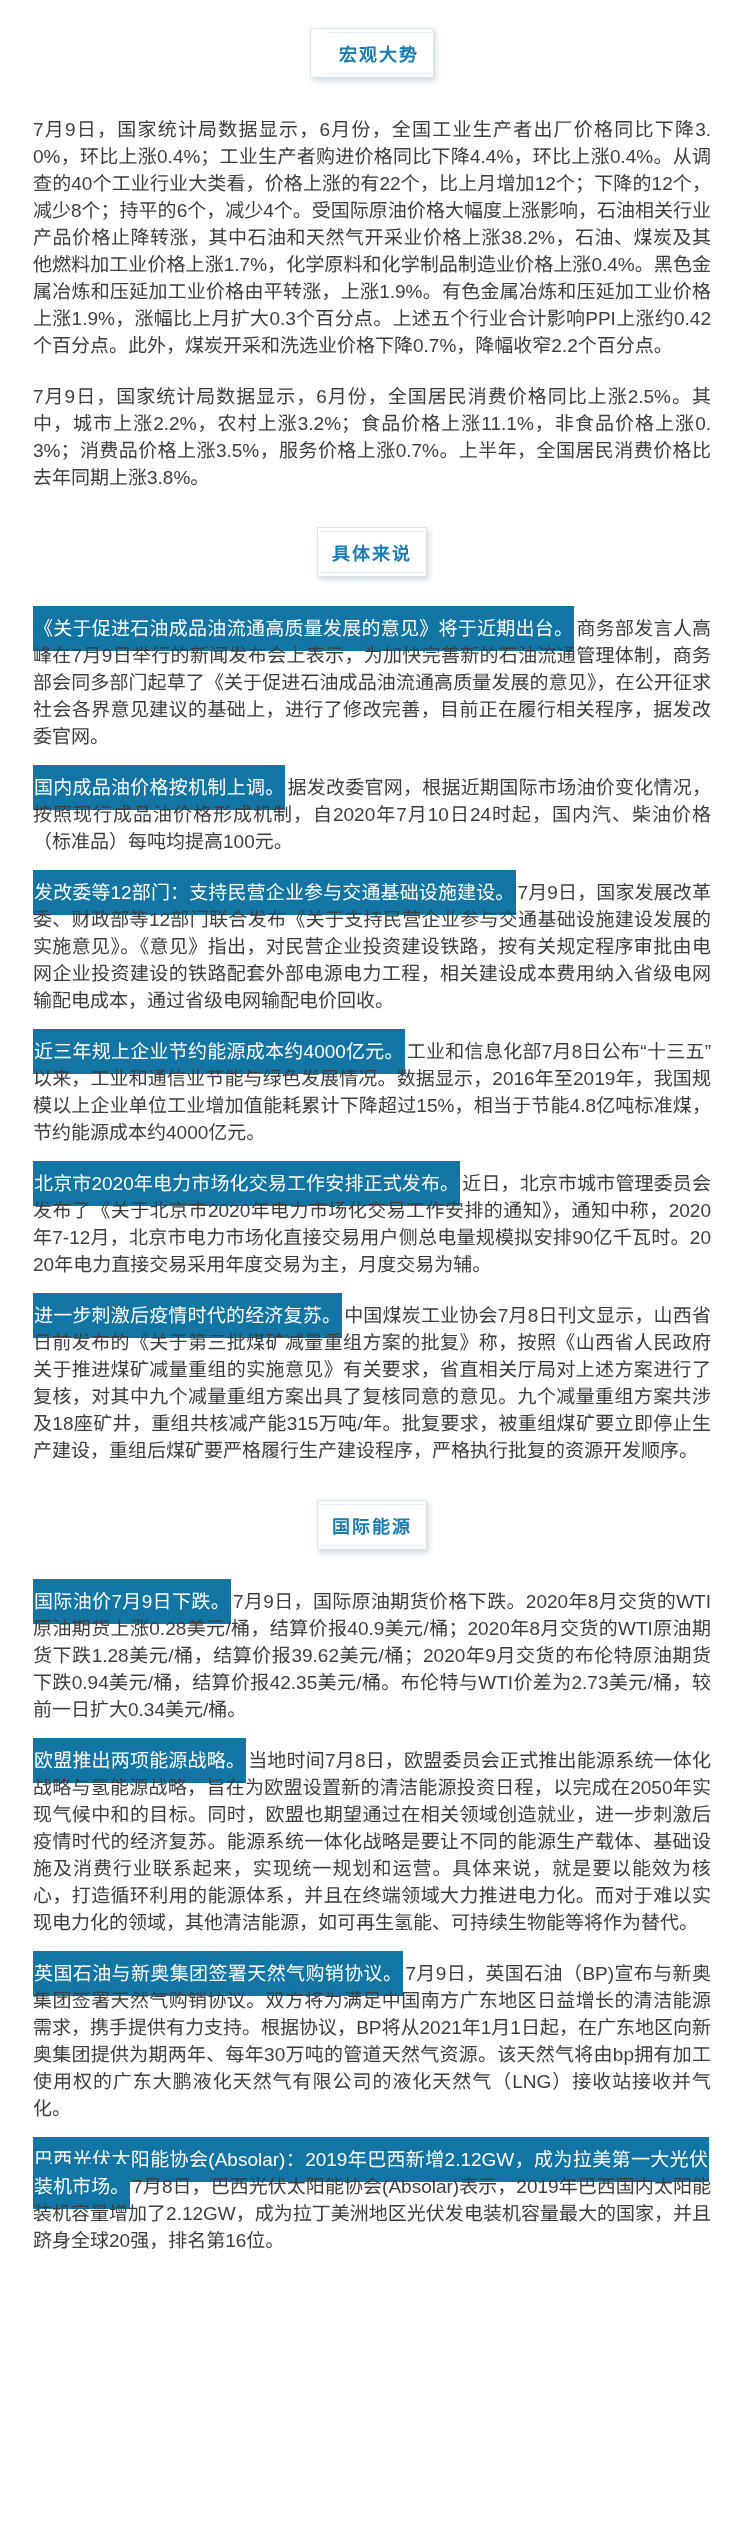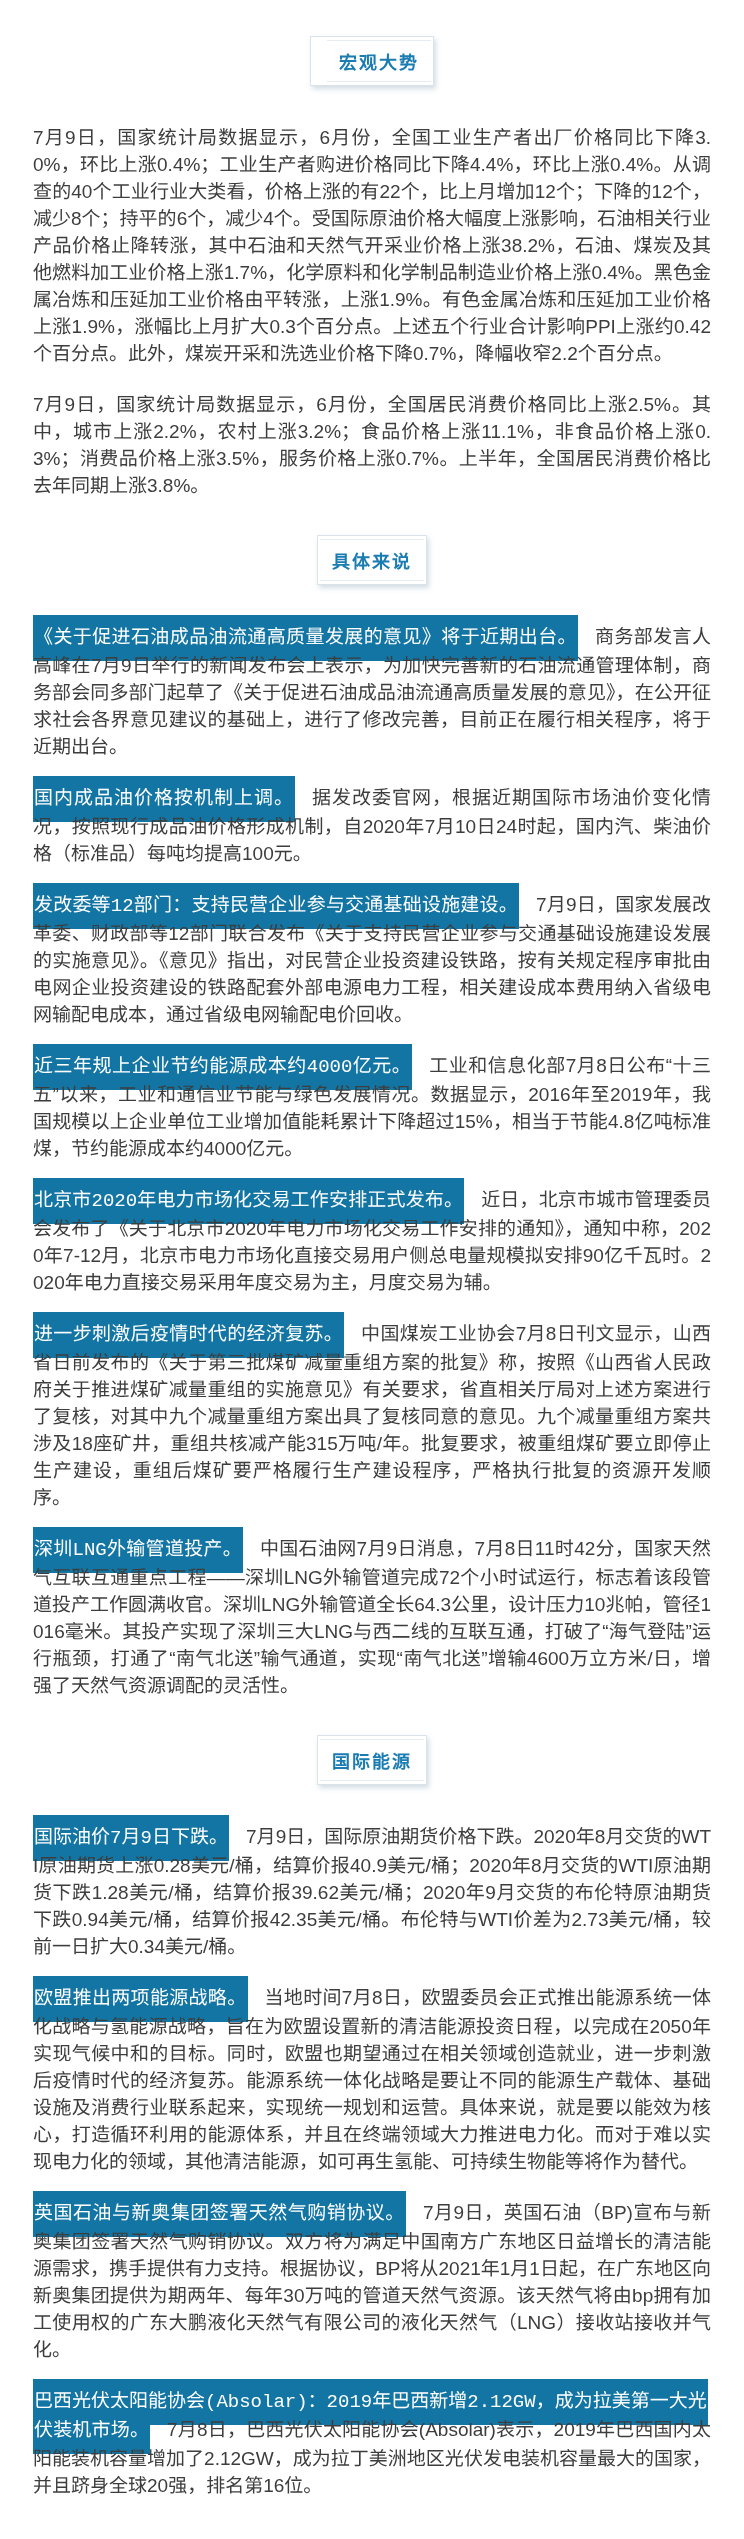--- a/index.html
+++ b/index.html
@@ -20,21 +20,21 @@
   main{padding:28px 33px 4px 33px;}
   section{margin:0;}
   .sec-box{
     width:104px;
     margin:36px auto 38px auto;
     padding:3px 2px;
     background:#fff;
     border:1px solid var(--box-border);
     box-shadow:2px 3px 5px rgba(140,165,185,.38);
   }
-  section:first-child .sec-box{margin-top:8px;padding-left:16px;}
+  section:first-child .sec-box{margin-top:0;padding-left:16px;}
   .sec-box-inner{
     border-top:1px solid var(--box-line);
     border-bottom:1px solid var(--box-line);
     text-align:center;
     padding:7px 0;
   }
   .sec-title{
     font-size:18px;
     font-weight:bold;
     color:var(--title-color);
@@ -45,48 +45,46 @@
     font-size:19px;
     line-height:27px;
     margin:0 0 24px 0;
     text-align:justify;
     word-break:break-all;
   }
   .hl{
     background:var(--hl-bg);
     color:var(--hl-text);
     padding:12px 1px;
-    margin-right:17px;
+    margin-right:2px;
     box-decoration-break:clone;
-    font-family:Liberation Mono, monospace;
     -webkit-box-decoration-break:clone;
   }
 </style>
 </head>
 <body>
 
 <main id="article">
     <section>
       <div class="sec-box">
         <div class="sec-box-inner"><span class="sec-title">宏观大势</span></div>
       </div>
       <p class="para"><span>7月9日，国家统计局数据显示，6月份，全国工业生产者出厂价格同比下降3.0%，环比上涨0.4%；工业生产者购进价格同比下降4.4%，环比上涨0.4%。从调查的40个工业行业大类看，价格上涨的有22个，比上月增加12个；下降的12个，减少8个；持平的6个，减少4个。受国际原油价格大幅度上涨影响，石油相关行业产品价格止降转涨，其中石油和天然气开采业价格上涨38.2%，石油、煤炭及其他燃料加工业价格上涨1.7%，化学原料和化学制品制造业价格上涨0.4%。黑色金属冶炼和压延加工业价格由平转涨，上涨1.9%。有色金属冶炼和压延加工业价格上涨1.9%，涨幅比上月扩大0.3个百分点。上述五个行业合计影响PPI上涨约0.42个百分点。此外，煤炭开采和洗选业价格下降0.7%，降幅收窄2.2个百分点。</span></p>
       <p class="para"><span>7月9日，国家统计局数据显示，6月份，全国居民消费价格同比上涨2.5%。其中，城市上涨2.2%，农村上涨3.2%；食品价格上涨11.1%，非食品价格上涨0.3%；消费品价格上涨3.5%，服务价格上涨0.7%。上半年，全国居民消费价格比去年同期上涨3.8%。</span></p>
     </section>
     <section>
       <div class="sec-box">
         <div class="sec-box-inner"><span class="sec-title">具体来说</span></div>
       </div>
-      <p class="para"><mark class="hl">《关于促进石油成品油流通高质量发展的意见》将于近期出台。</mark><span>商务部发言人高峰在7月9日举行的新闻发布会上表示，为加快完善新的石油流通管理体制，商务部会同多部门起草了《关于促进石油成品油流通高质量发展的意见》，在公开征求社会各界意见建议的基础上，进行了修改完善，目前正在履行相关程序，将于近期出台。</span></p>
+      <p class="para"><mark class="hl">《关于促进石油成品油流通高质量发展的意见》将于近期出台。</mark><span>商务部发言人高峰在7月9日举行的新闻发布会上表示，为加快完善新的石油流通管理体制，商务部会同多部门起草了《关于促进石油成品油流通高质量发展的意见》，在公开征求社会各界意见建议的基础上，进行了修改完善，目前正在履行相关程序，据发改委官网。</span></p>
       <p class="para"><mark class="hl">国内成品油价格按机制上调。</mark><span>据发改委官网，根据近期国际市场油价变化情况，按照现行成品油价格形成机制，自2020年7月10日24时起，国内汽、柴油价格（标准品）每吨均提高100元。</span></p>
       <p class="para"><mark class="hl">发改委等12部门：支持民营企业参与交通基础设施建设。</mark><span>7月9日，国家发展改革委、财政部等12部门联合发布《关于支持民营企业参与交通基础设施建设发展的实施意见》。《意见》指出，对民营企业投资建设铁路，按有关规定程序审批由电网企业投资建设的铁路配套外部电源电力工程，相关建设成本费用纳入省级电网输配电成本，通过省级电网输配电价回收。</span></p>
       <p class="para"><mark class="hl">近三年规上企业节约能源成本约4000亿元。</mark><span>工业和信息化部7月8日公布“十三五”以来，工业和通信业节能与绿色发展情况。数据显示，2016年至2019年，我国规模以上企业单位工业增加值能耗累计下降超过15%，相当于节能4.8亿吨标准煤，节约能源成本约4000亿元。</span></p>
       <p class="para"><mark class="hl">北京市2020年电力市场化交易工作安排正式发布。</mark><span>近日，北京市城市管理委员会发布了《关于北京市2020年电力市场化交易工作安排的通知》，通知中称，2020年7-12月，北京市电力市场化直接交易用户侧总电量规模拟安排90亿千瓦时。2020年电力直接交易采用年度交易为主，月度交易为辅。</span></p>
       <p class="para"><mark class="hl">进一步刺激后疫情时代的经济复苏。</mark><span>中国煤炭工业协会7月8日刊文显示，山西省日前发布的《关于第三批煤矿减量重组方案的批复》称，按照《山西省人民政府关于推进煤矿减量重组的实施意见》有关要求，省直相关厅局对上述方案进行了复核，对其中九个减量重组方案出具了复核同意的意见。九个减量重组方案共涉及18座矿井，重组共核减产能315万吨/年。批复要求，被重组煤矿要立即停止生产建设，重组后煤矿要严格履行生产建设程序，严格执行批复的资源开发顺序。</span></p>
-      <p class="para"><mark class="hl">深圳LNG外输管道投产。</mark><span>中国石油网7月9日消息，7月8日11时42分，国家天然气互联互通重点工程——深圳LNG外输管道完成72个小时试运行，标志着该段管道投产工作圆满收官。深圳LNG外输管道全长64.3公里，设计压力10兆帕，管径1016毫米。其投产实现了深圳三大LNG与西二线的互联互通，打破了“海气登陆”运行瓶颈，打通了“南气北送”输气通道，实现“南气北送”增输4600万立方米/日，增强了天然气资源调配的灵活性。</span></p>
     </section>
     <section>
       <div class="sec-box">
         <div class="sec-box-inner"><span class="sec-title">国际能源</span></div>
       </div>
       <p class="para"><mark class="hl">国际油价7月9日下跌。</mark><span>7月9日，国际原油期货价格下跌。2020年8月交货的WTI原油期货上涨0.28美元/桶，结算价报40.9美元/桶；2020年8月交货的WTI原油期货下跌1.28美元/桶，结算价报39.62美元/桶；2020年9月交货的布伦特原油期货下跌0.94美元/桶，结算价报42.35美元/桶。布伦特与WTI价差为2.73美元/桶，较前一日扩大0.34美元/桶。</span></p>
       <p class="para"><mark class="hl">欧盟推出两项能源战略。</mark><span>当地时间7月8日，欧盟委员会正式推出能源系统一体化战略与氢能源战略，旨在为欧盟设置新的清洁能源投资日程，以完成在2050年实现气候中和的目标。同时，欧盟也期望通过在相关领域创造就业，进一步刺激后疫情时代的经济复苏。能源系统一体化战略是要让不同的能源生产载体、基础设施及消费行业联系起来，实现统一规划和运营。具体来说，就是要以能效为核心，打造循环利用的能源体系，并且在终端领域大力推进电力化。而对于难以实现电力化的领域，其他清洁能源，如可再生氢能、可持续生物能等将作为替代。</span></p>
       <p class="para"><mark class="hl">英国石油与新奥集团签署天然气购销协议。</mark><span>7月9日，英国石油（BP)宣布与新奥集团签署天然气购销协议。双方将为满足中国南方广东地区日益增长的清洁能源需求，携手提供有力支持。根据协议，BP将从2021年1月1日起，在广东地区向新奥集团提供为期两年、每年30万吨的管道天然气资源。该天然气将由bp拥有加工使用权的广东大鹏液化天然气有限公司的液化天然气（LNG）接收站接收并气化。</span></p>
       <p class="para"><mark class="hl">巴西光伏太阳能协会(Absolar)：2019年巴西新增2.12GW，成为拉美第一大光伏装机市场。</mark><span>7月8日，巴西光伏太阳能协会(Absolar)表示，2019年巴西国内太阳能装机容量增加了2.12GW，成为拉丁美洲地区光伏发电装机容量最大的国家，并且跻身全球20强，排名第16位。</span></p>
     </section>

